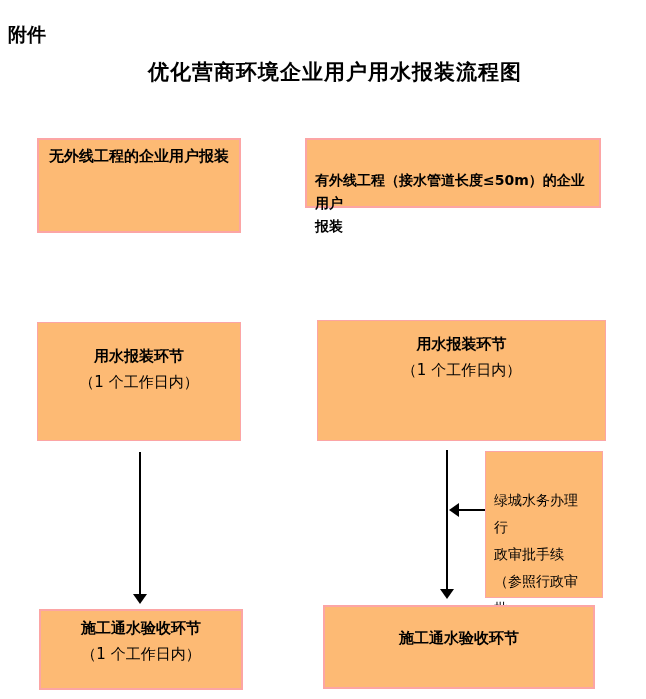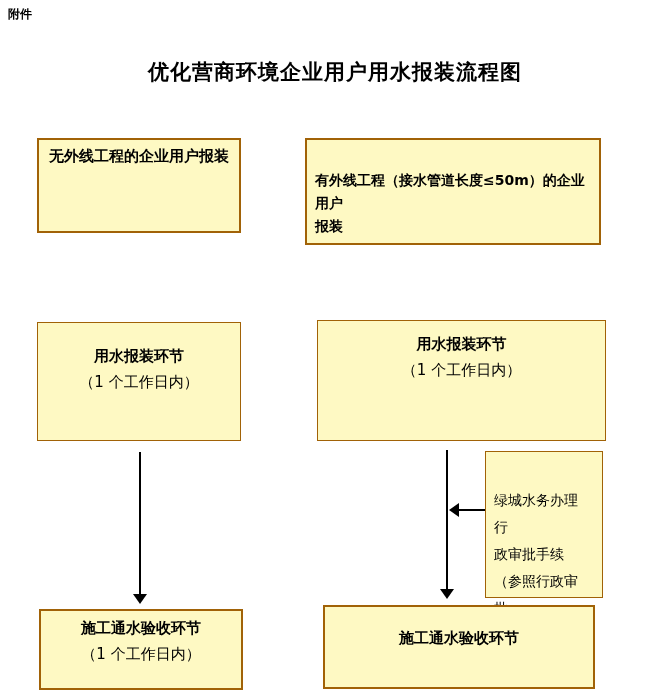--- a/index.html
+++ b/index.html
@@ -12,60 +12,60 @@
     width: 646px;
     height: 699px;
     background: #ffffff;
     font-family: "DejaVu Sans", sans-serif;
     color: #000000;
     overflow: hidden;
   }
   .attachment-label {
     position: absolute;
     left: 8px;
-    top: 6px;
-    font-size: 12px;
+    top: 22px;
+    font-size: 19px;
     font-weight: bold;
   }
   .doc-title {
     position: absolute;
     left: 0;
     top: 58px;
     width: 100%;
     text-align: center;
     font-size: 21px;
     font-weight: bold;
     letter-spacing: 1px;
     padding-left: 12px;
   }
   .fc-box {
     position: absolute;
     box-sizing: border-box;
-    border: 2px solid #a16207;
-    background: #fef9c3;
+    border: 2px solid #fca5a5;
+    background: #fdba74;
   }
   .fc-box.thin { border-width: 1px; }
   .box-title {
     display: block;
     font-size: 15px;
     font-weight: bold;
     line-height: 26px;
   }
   .box-duration {
     display: block;
     font-size: 15px;
     font-weight: normal;
     line-height: 26px;
   }
   .centered { text-align: center; }
   .prewrap { white-space: pre-line; }
 
   
   #box-left-start   { left: 37px;  top: 138px; width: 204px; height: 95px;  padding-top: 7px;  text-align: center; font-size: 15px; font-weight: bold; }
-  #box-right-start  { left: 305px; top: 138px; width: 296px; height: 107px;  padding: 6px 8px;  text-align: left;   font-size: 14px; font-weight: bold; line-height: 23px; }
+  #box-right-start  { left: 305px; top: 138px; width: 296px; height: 70px;  padding: 6px 8px;  text-align: left;   font-size: 14px; font-weight: bold; line-height: 23px; }
   #box-left-apply   { left: 37px;  top: 322px; width: 204px; height: 119px; padding-top: 20px; }
   #box-right-apply  { left: 317px; top: 320px; width: 289px; height: 121px; padding-top: 10px; }
   #box-approval     { left: 485px; top: 451px; width: 118px; height: 147px; padding: 8px 12px 0 8px; font-size: 14px; font-weight: normal; line-height: 27px; text-align: left; }
   #box-left-accept  { left: 39px;  top: 609px; width: 204px; height: 81px;  padding-top: 4px; }
   #box-right-accept { left: 323px; top: 605px; width: 272px; height: 84px;  padding-top: 18px; }
 
   
   .v-line, .h-line {
     position: absolute;
     background: #000000;

